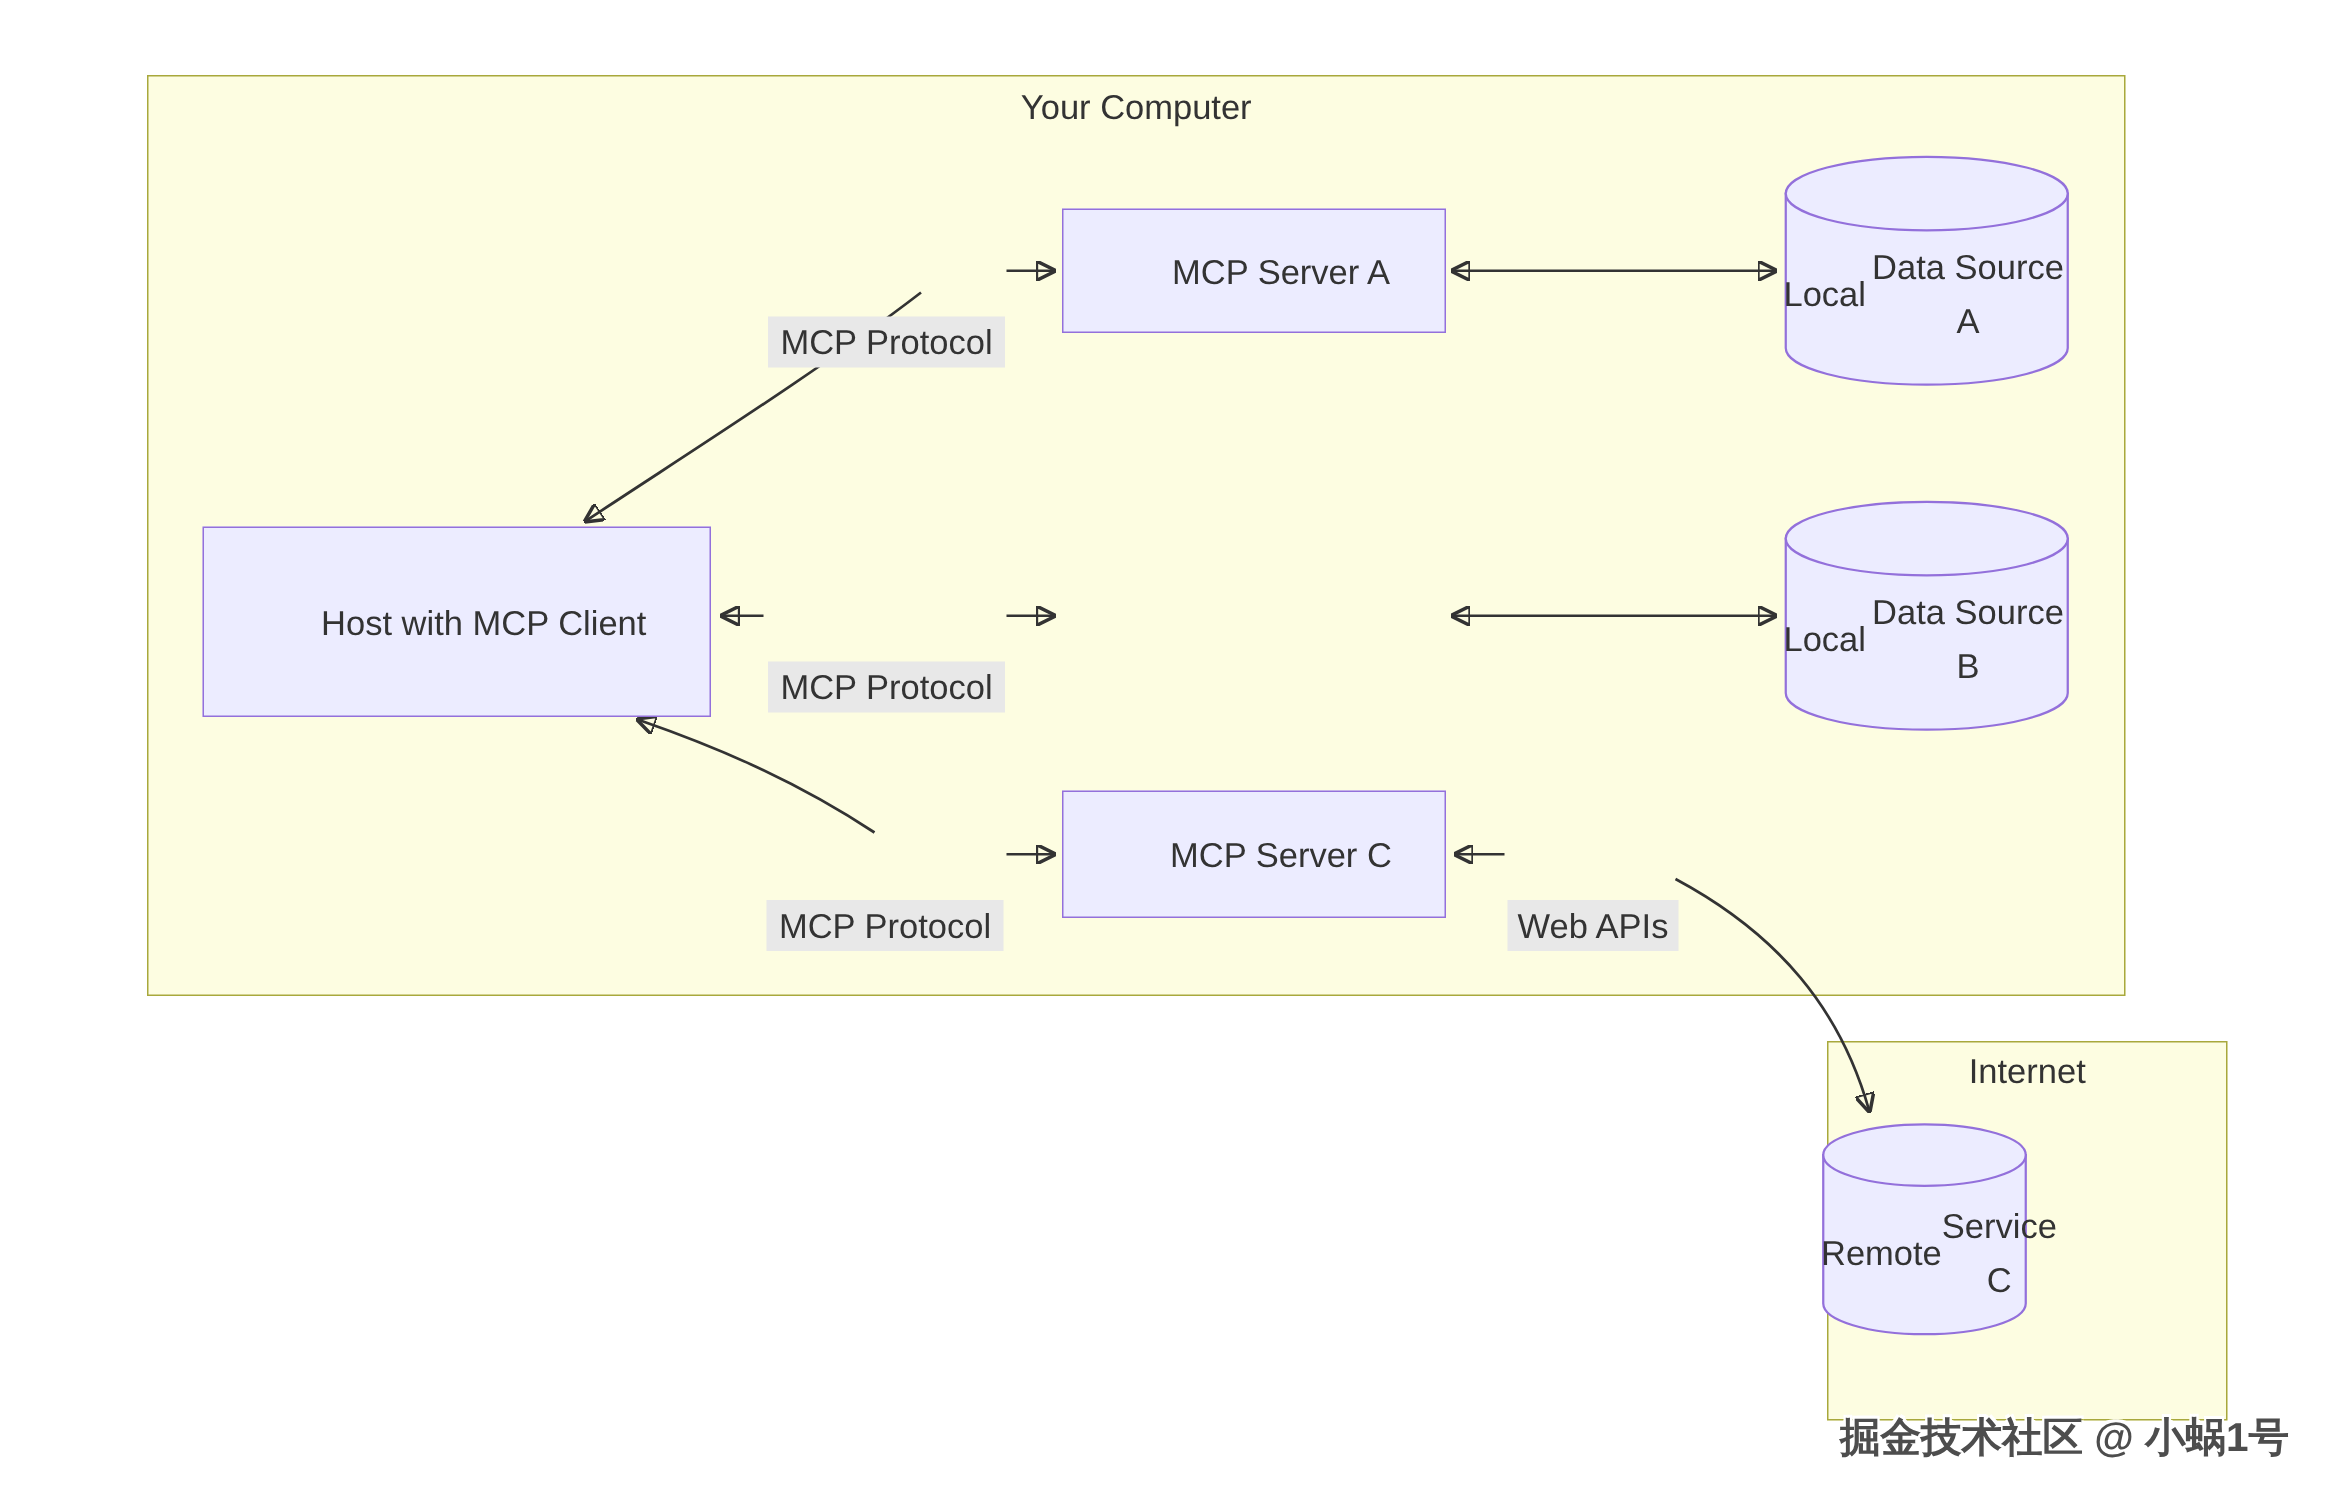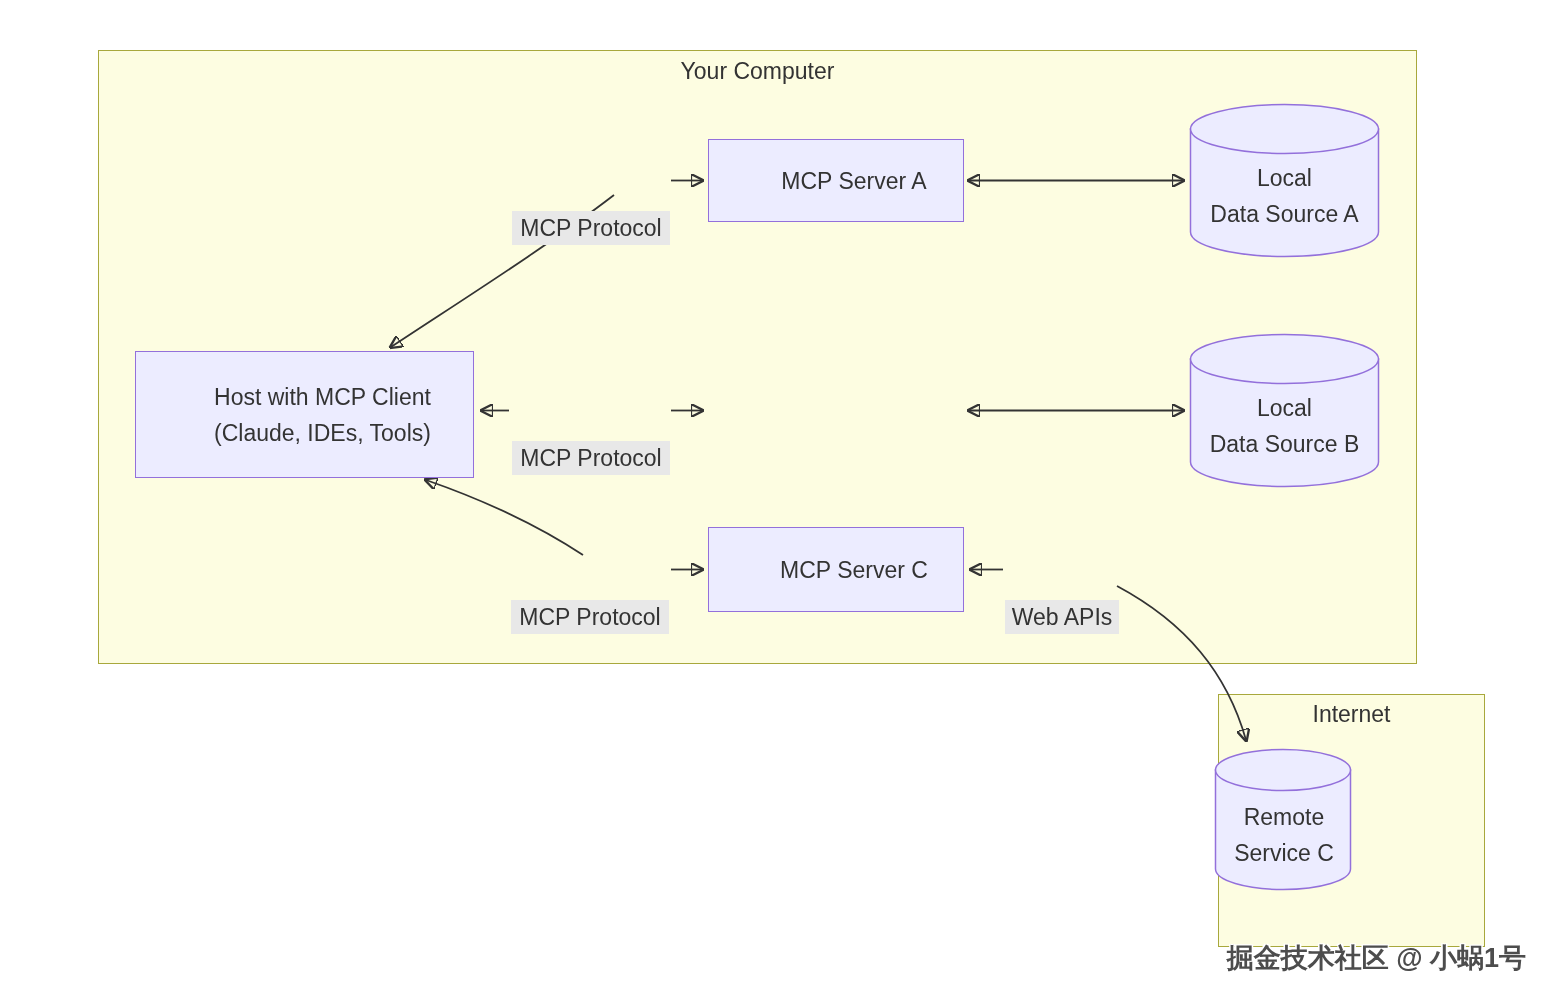--- a/index.html
+++ b/index.html
@@ -67,23 +67,22 @@
   }
   .cyl{position:absolute;}
   .cyl path,.cyl ellipse{
     fill:var(--node-fill);
     stroke:var(--node-border);
     stroke-width:1.5px;
   }
   .cyl-text{
     position:absolute;
     display:flex;
-    flex-direction:column;
+    flex-direction:row;
     align-items:center;
-    justify-content:center;
     font-size:23px;
     line-height:36px;
     text-align:center;
     color:var(--text-color);
   }
   .edge-label{
     position:absolute;
     background:var(--label-bg);
     display:flex;
     align-items:center;
@@ -156,21 +155,20 @@
     <path d="M 671 410.5 H 702" marker-end="url(#arrowEnd)"></path>
     <path d="M 969 410.5 H 1183" marker-start="url(#arrowEnd)" marker-end="url(#arrowEnd)"></path>
     <path d="M 583 555 C 527 518, 472 496, 426 480" marker-end="url(#arrowEnd)"></path>
     <path d="M 671 569.5 H 702" marker-end="url(#arrowEnd)"></path>
     <path d="M 1003 569.5 H 971" marker-end="url(#arrowEnd)"></path>
     <path d="M 1117 586 C 1186 623, 1227 673, 1246 740" marker-end="url(#arrowEnd)"></path>
   </svg>
 
   <div class="node" id="node-host">
     <span>Host with MCP Client</span>
-    <span>(Claude, IDEs, Tools)</span>
   </div>
   <div class="node" id="node-server-a">
     <span>MCP Server A</span>
   </div>
   <div class="node" id="node-server-c">
     <span>MCP Server C</span>
   </div>
 
   <svg class="cyl" id="cyl-a" width="191" height="155" viewBox="0 0 191 155">
     <path d="M1.5,26 L1.5,129 A94,24.5 0 0 0 189.5,129 L189.5,26 Z"></path>

